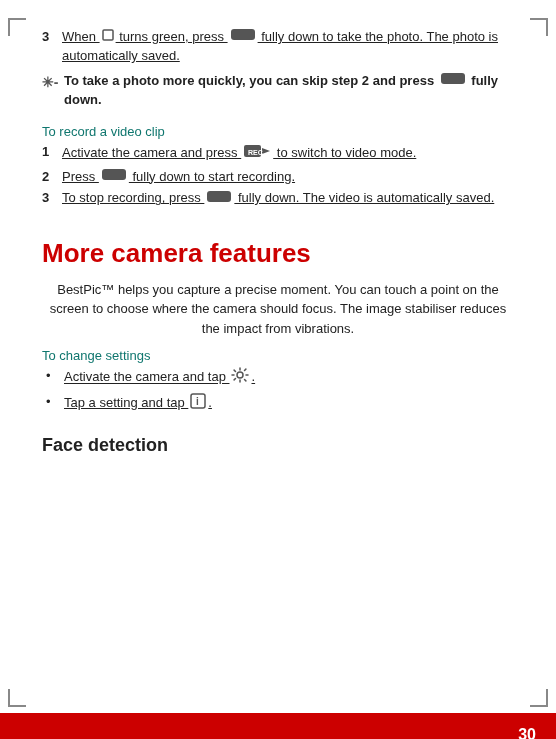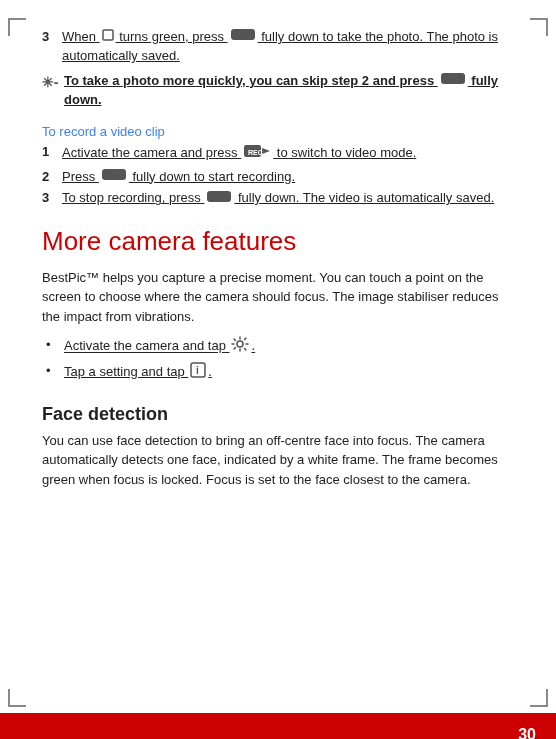--- a/index.html
+++ b/index.html
@@ -95,55 +95,55 @@
       min-width: 22px;
       font-size: 14px;
       color: #555;
       flex-shrink: 0;
       margin-top: 0;
     }
 
     .tip-text {
       flex: 1;
       line-height: 1.45;
-      text-decoration: underline;
     }
 
     
     .section-heading {
-      color: #3b82f6;
+      color: #0f766e;
       font-size: 13px;
       font-weight: normal;
       margin-bottom: 4px;
       margin-top: 2px;
     }
 
     
     .num-item {
       display: flex;
       align-items: flex-start;
       margin-bottom: 3px;
       line-height: 1.45;
     }
 
     
     .big-heading {
       font-size: 26px;
-      font-weight: normal;
+      font-weight: bold;
       color: #cc0000;
-      margin-top: 18px;
+      margin-top: 30px;
       margin-bottom: 10px;
       line-height: 1.2;
     }
 
     
     .body-para {
       line-height: 1.5;
       margin-bottom: 10px;
       font-size: 13px;
+      text-align: center;
     }
 
     
     .bullet-item {
       display: flex;
       align-items: flex-start;
       margin-bottom: 4px;
       line-height: 1.45;
     }
 
@@ -256,20 +256,21 @@
             </svg>
         </span>
         fully down. The video is automatically saved.
       </span>
     </div>
 
     <div class="big-heading">More camera features</div>
 
     <div class="body-para">BestPic™ helps you capture a precise moment. You can touch a point on the screen to choose where the camera should focus. The image stabiliser reduces the impact from vibrations.</div>
 
+    <div class="section-heading">To change settings</div>
 
     <div class="bullet-item">
       <span class="bullet-dot">•</span>
       <span class="step-text">
         Activate the camera and tap
         <span class="inline-icon">
           <svg width="18" height="16" viewBox="0 0 18 16">
             <circle cx="9" cy="8" r="3" fill="none" stroke="#555" stroke-width="1.5"></circle>
             <path d="M9 1v2M9 13v2M1 8h2M15 8h2M3.1 3.1l1.4 1.4M13.5 12.5l1.4 1.4M3.1 12.9l1.4-1.4M13.5 3.5l1.4-1.4" stroke="#555" stroke-width="1.5" stroke-linecap="round"></path>
           </svg>
@@ -286,21 +287,20 @@
           <svg width="16" height="16" viewBox="0 0 16 16">
             <rect x="1" y="1" width="14" height="14" rx="2" fill="none" stroke="#555" stroke-width="1.5"></rect>
             <text x="6" y="12" font-size="10" fill="#555" font-weight="bold">i</text>
           </svg>
         </span>.
       </span>
     </div>
 
     <div class="face-heading">Face detection</div>
 
-    <div class="body-para">You can use face detection to bring an off-centre face into focus. The camera automatically detects one face, indicated by a white frame. The frame becomes green when focus is locked. Focus is set to the face closest to the camera.</div>
 
   </div>
 
   <div class="bottom-bar">
     <span class="page-number">30</span>
   </div>
 
 </div>
 
 </body></html>

